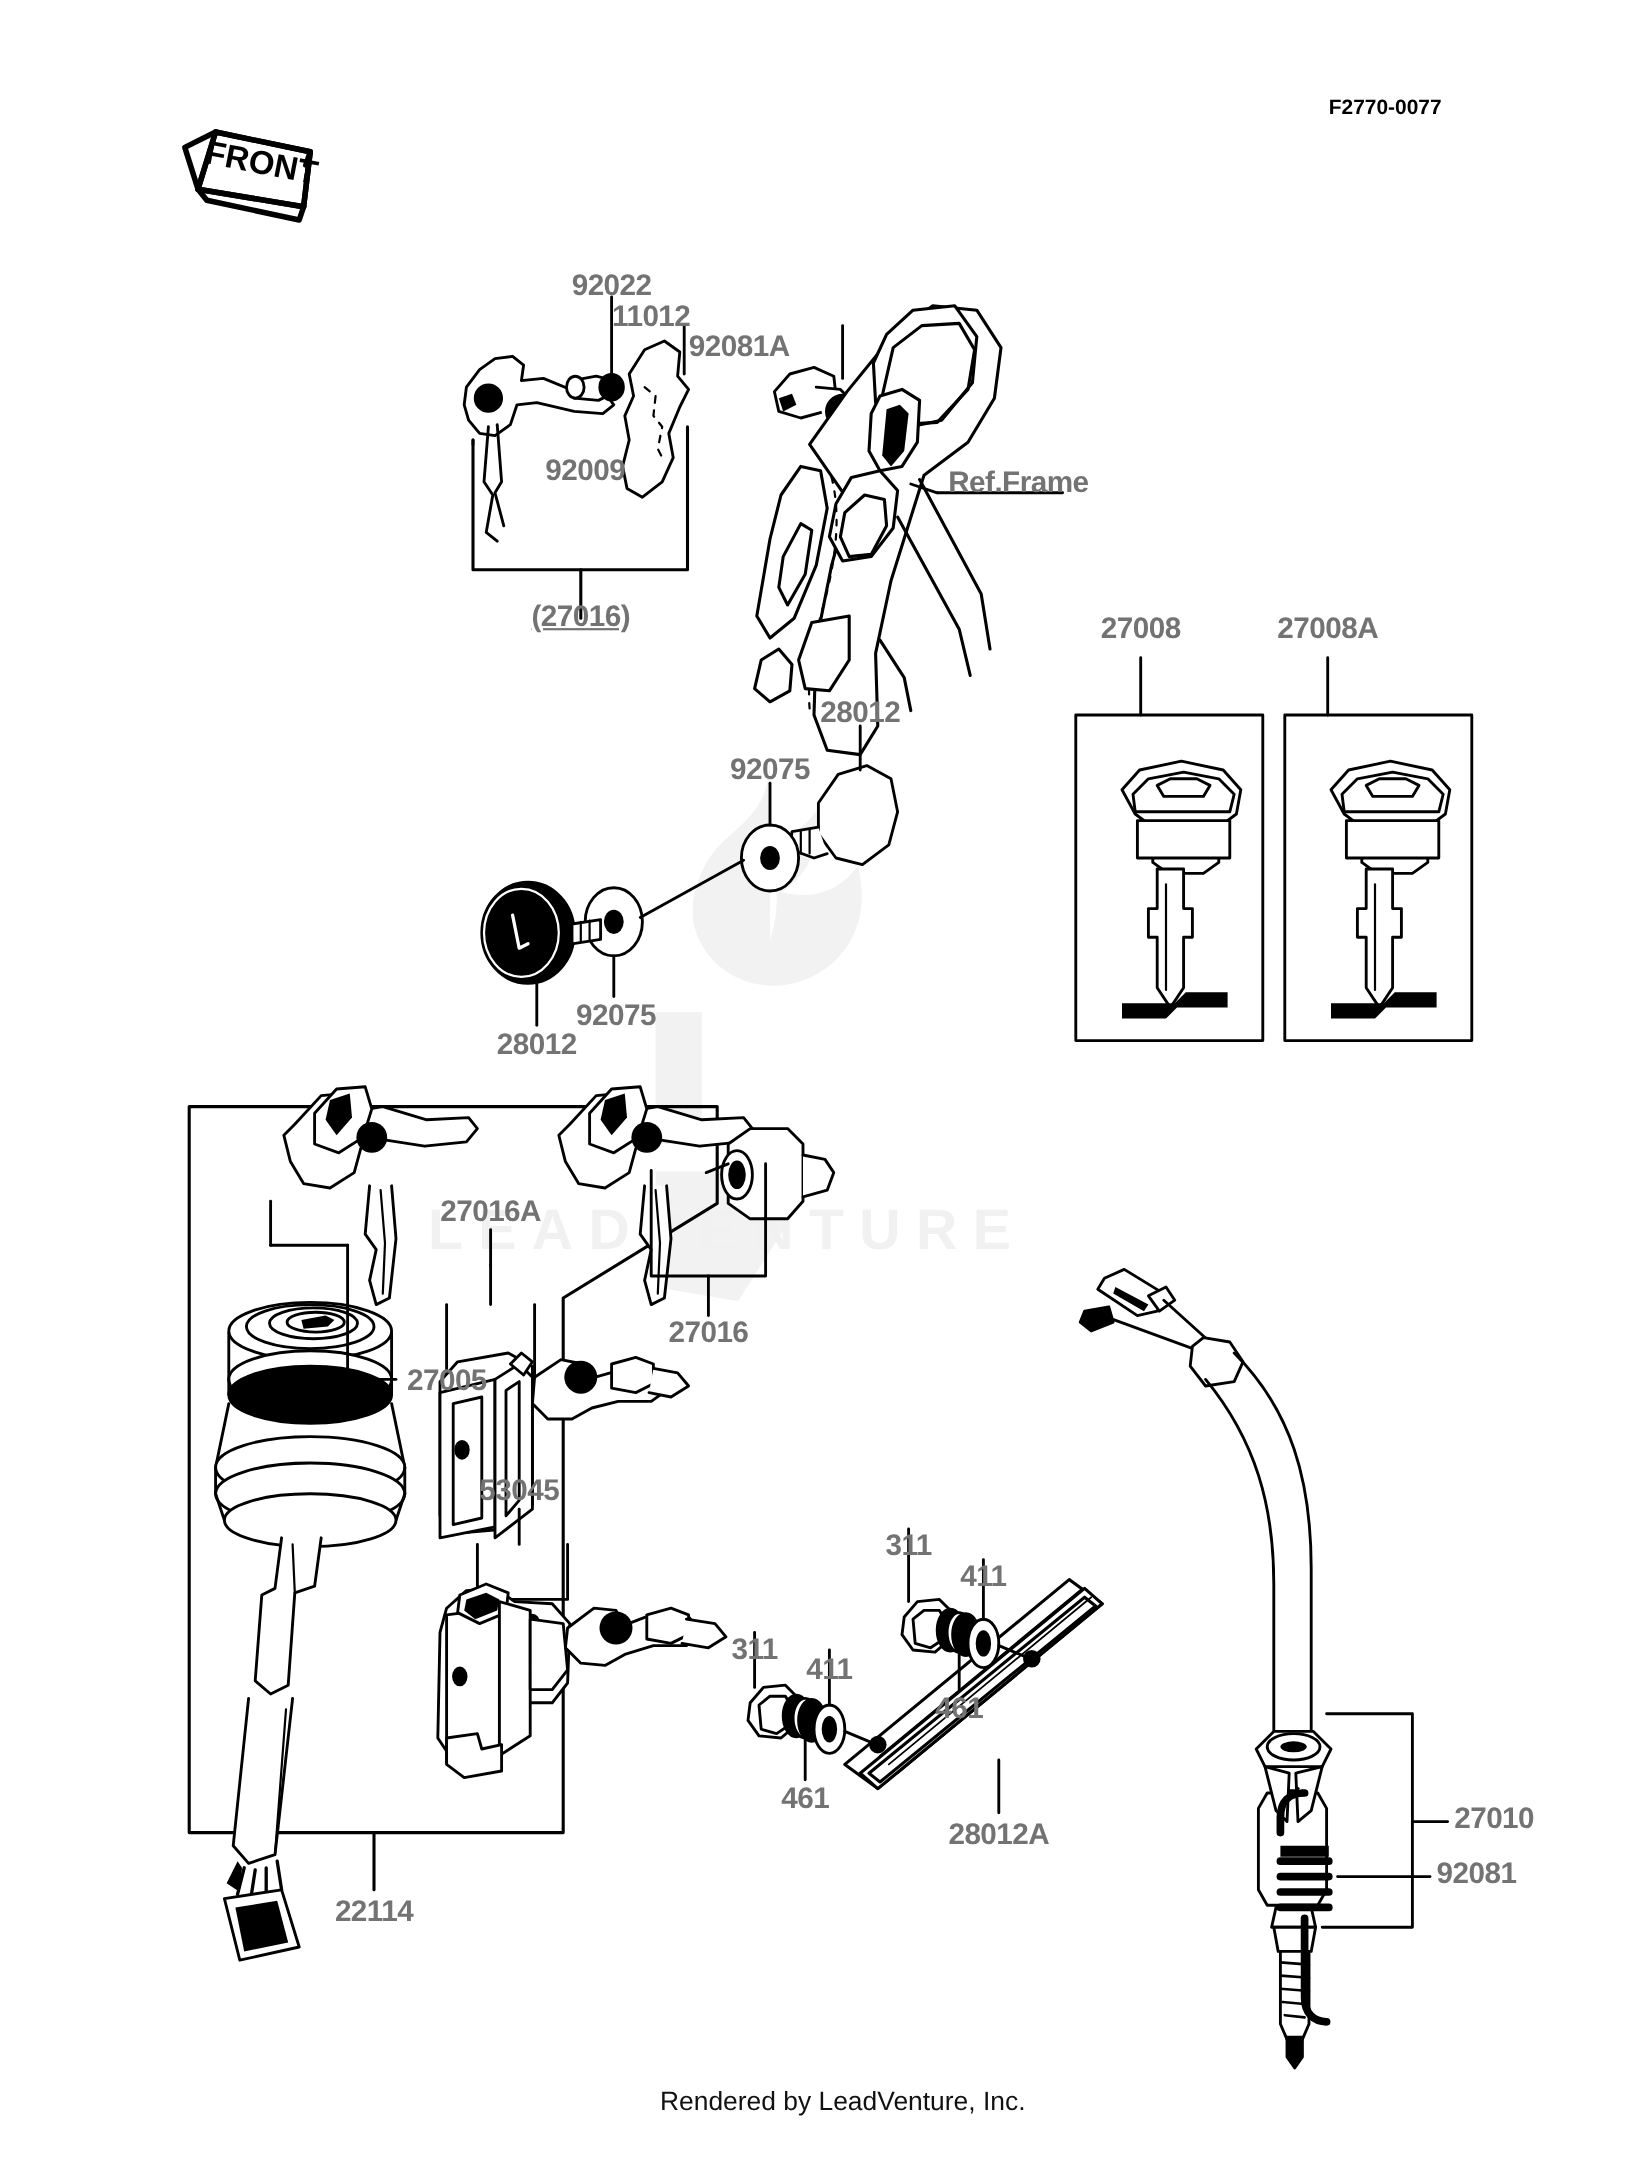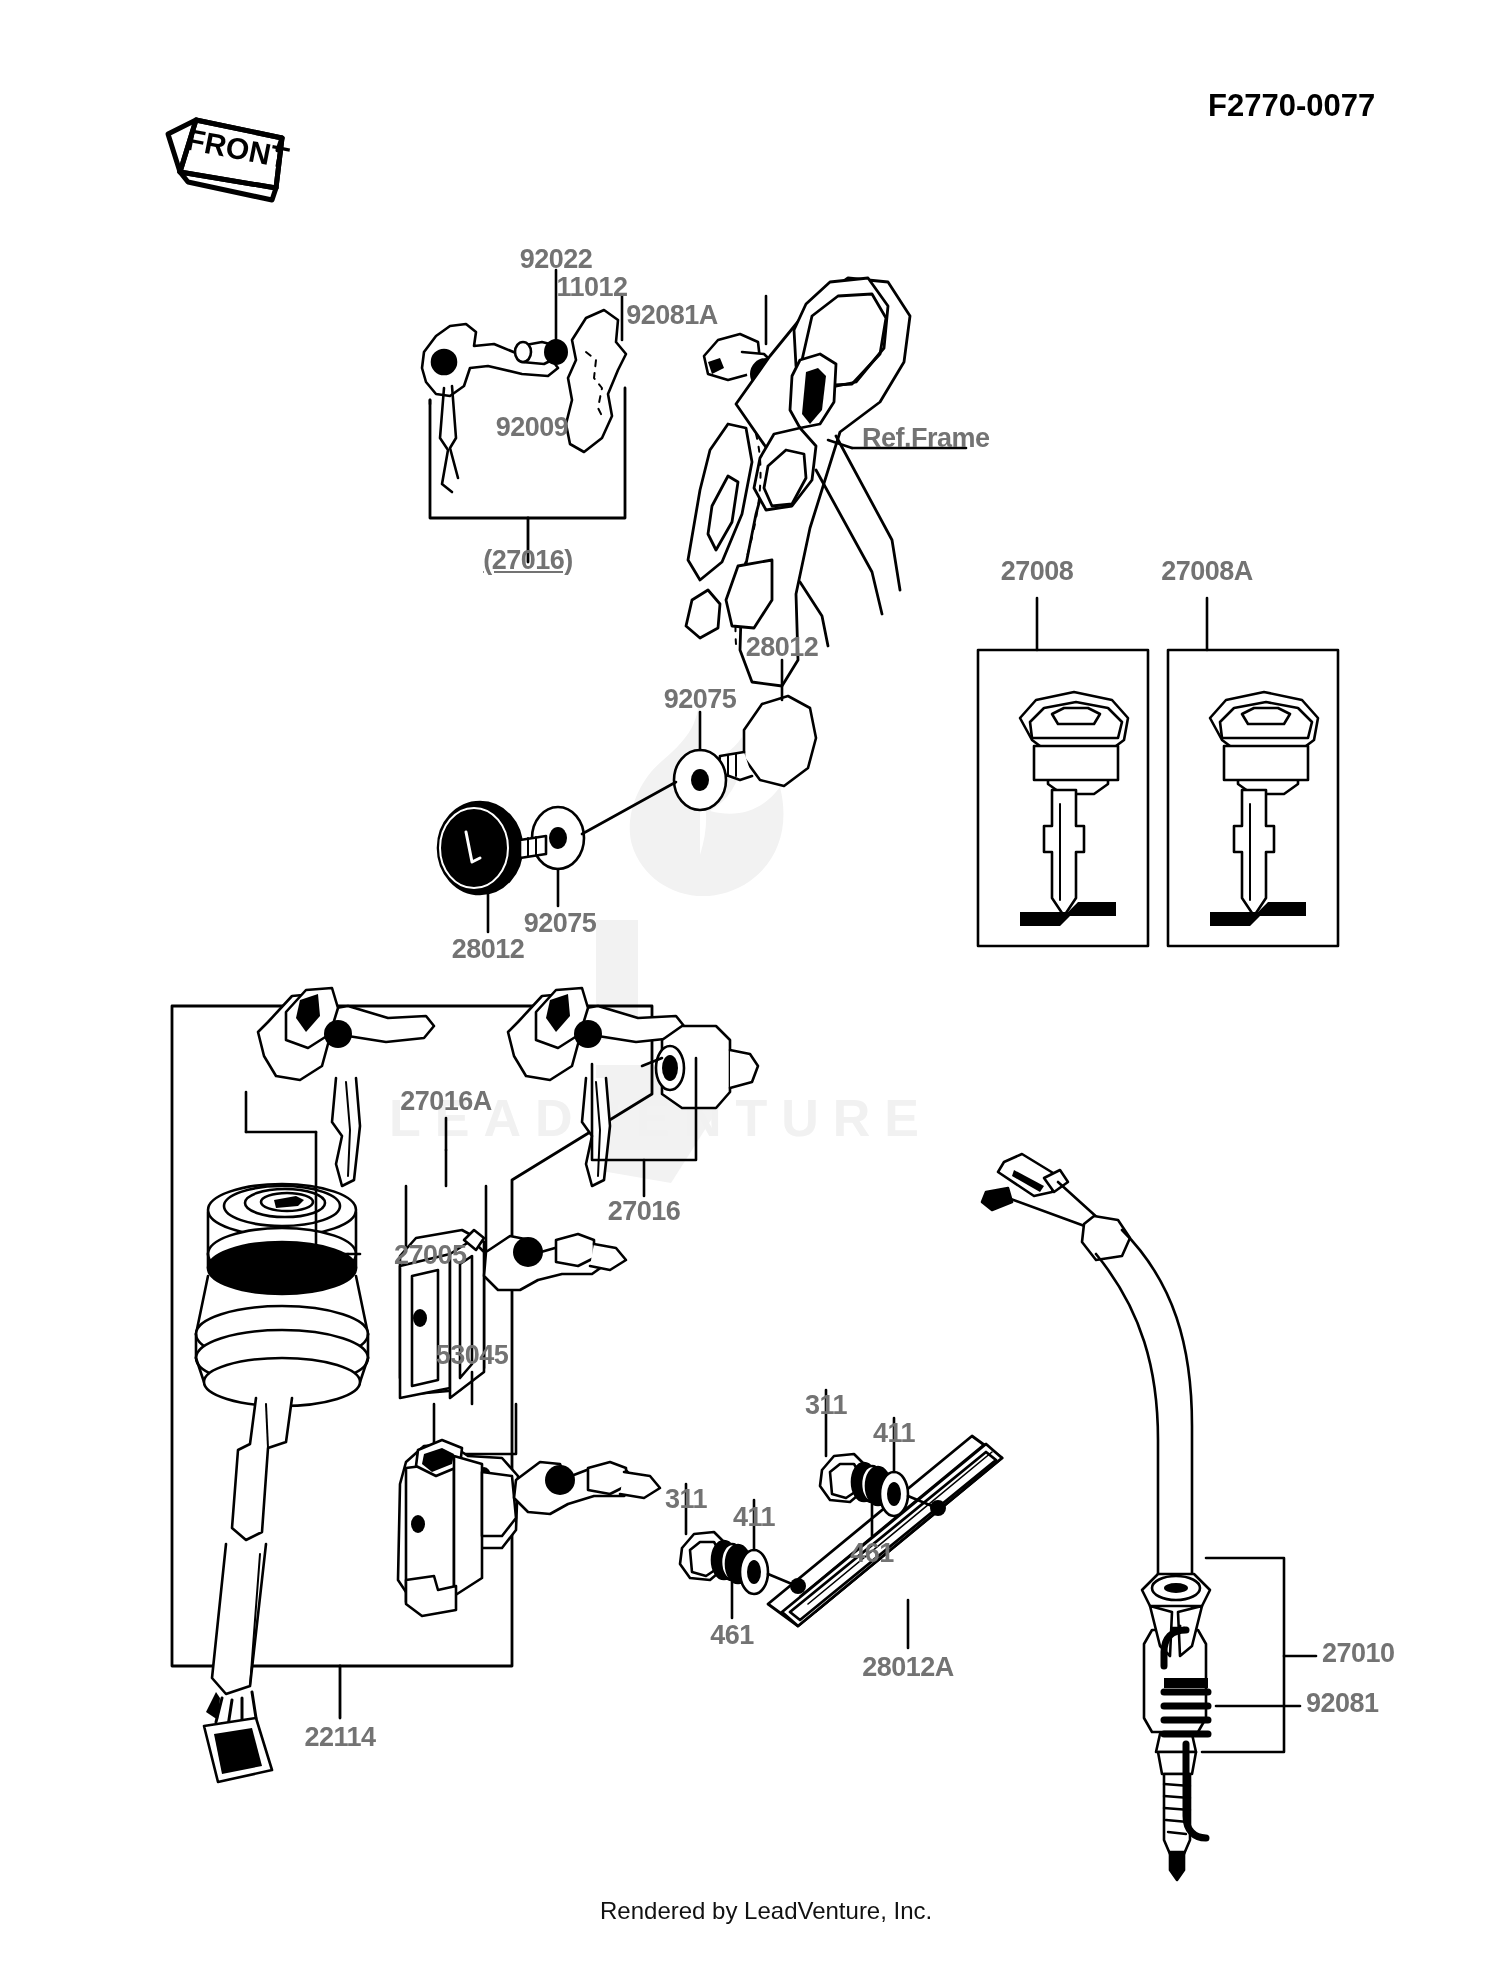--- a/index.html
+++ b/index.html
@@ -1,21 +1,21 @@
 <!DOCTYPE html>
 <html><head>
 <meta charset="utf-8">
 <style>
   html,body{margin:0;padding:0;background:#ffffff;}
   body{width:1500px;height:1962px;position:relative;font-family:"Liberation Sans",sans-serif;color:#000;overflow:hidden;}
   .stage{position:absolute;left:0;top:0;width:1500px;height:1962px;}
   svg.layer{position:absolute;left:0;top:0;width:1500px;height:1962px;}
   .lbl{position:absolute;font-family:"Liberation Sans",sans-serif;font-weight:bold;font-size:27px;letter-spacing:-0.5px;white-space:nowrap;color:#737373;}
   .lbl.c{transform:translateX(-50%);}
-  .hdr{position:absolute;font-weight:bold;font-size:31px;letter-spacing:0px;white-space:nowrap;}
+  .hdr{position:absolute;font-weight:bold;font-size:19px;letter-spacing:0px;white-space:nowrap;}
   .ftr{position:absolute;font-size:24px;white-space:nowrap;color:#111;text-align:right;}
   .wm{position:absolute;font-weight:bold;color:#f1f1f1;letter-spacing:14px;font-size:52px;white-space:nowrap;user-select:none;}
 </style>
 </head>
 <body>
 
 <div class="stage">
 
   <svg class="layer" viewBox="0 0 1500 1962">
     <g fill="#f2f2f2">
@@ -353,21 +353,21 @@
   <div class="lbl c" style="left:528px;top:545px;text-decoration:underline;">(27016)</div>
 
   <div class="lbl c" style="left:1037px;top:556px;">27008</div>
   <div class="lbl c" style="left:1207px;top:556px;">27008A</div>
 
   <div class="lbl c" style="left:782px;top:632px;">28012</div>
   <div class="lbl c" style="left:700px;top:684px;">92075</div>
   <div class="lbl c" style="left:560px;top:908px;">92075</div>
   <div class="lbl c" style="left:488px;top:934px;">28012</div>
 
-  <div class="lbl" style="left:370px;top:1240px;margin-left:24px;">27005</div>
+  <div class="lbl" style="left:370px;top:1240px;">27005</div>
   <div class="lbl c" style="left:446px;top:1086px;">27016A</div>
   <div class="lbl c" style="left:644px;top:1196px;">27016</div>
   <div class="lbl c" style="left:472px;top:1340px;">53045</div>
   <div class="lbl c" style="left:340px;top:1722px;">22114</div>
 
   <div class="lbl c" style="left:826px;top:1390px;">311</div>
   <div class="lbl c" style="left:894px;top:1418px;">411</div>
   <div class="lbl c" style="left:872px;top:1538px;">461</div>
   <div class="lbl c" style="left:686px;top:1484px;">311</div>
   <div class="lbl c" style="left:754px;top:1502px;">411</div>

